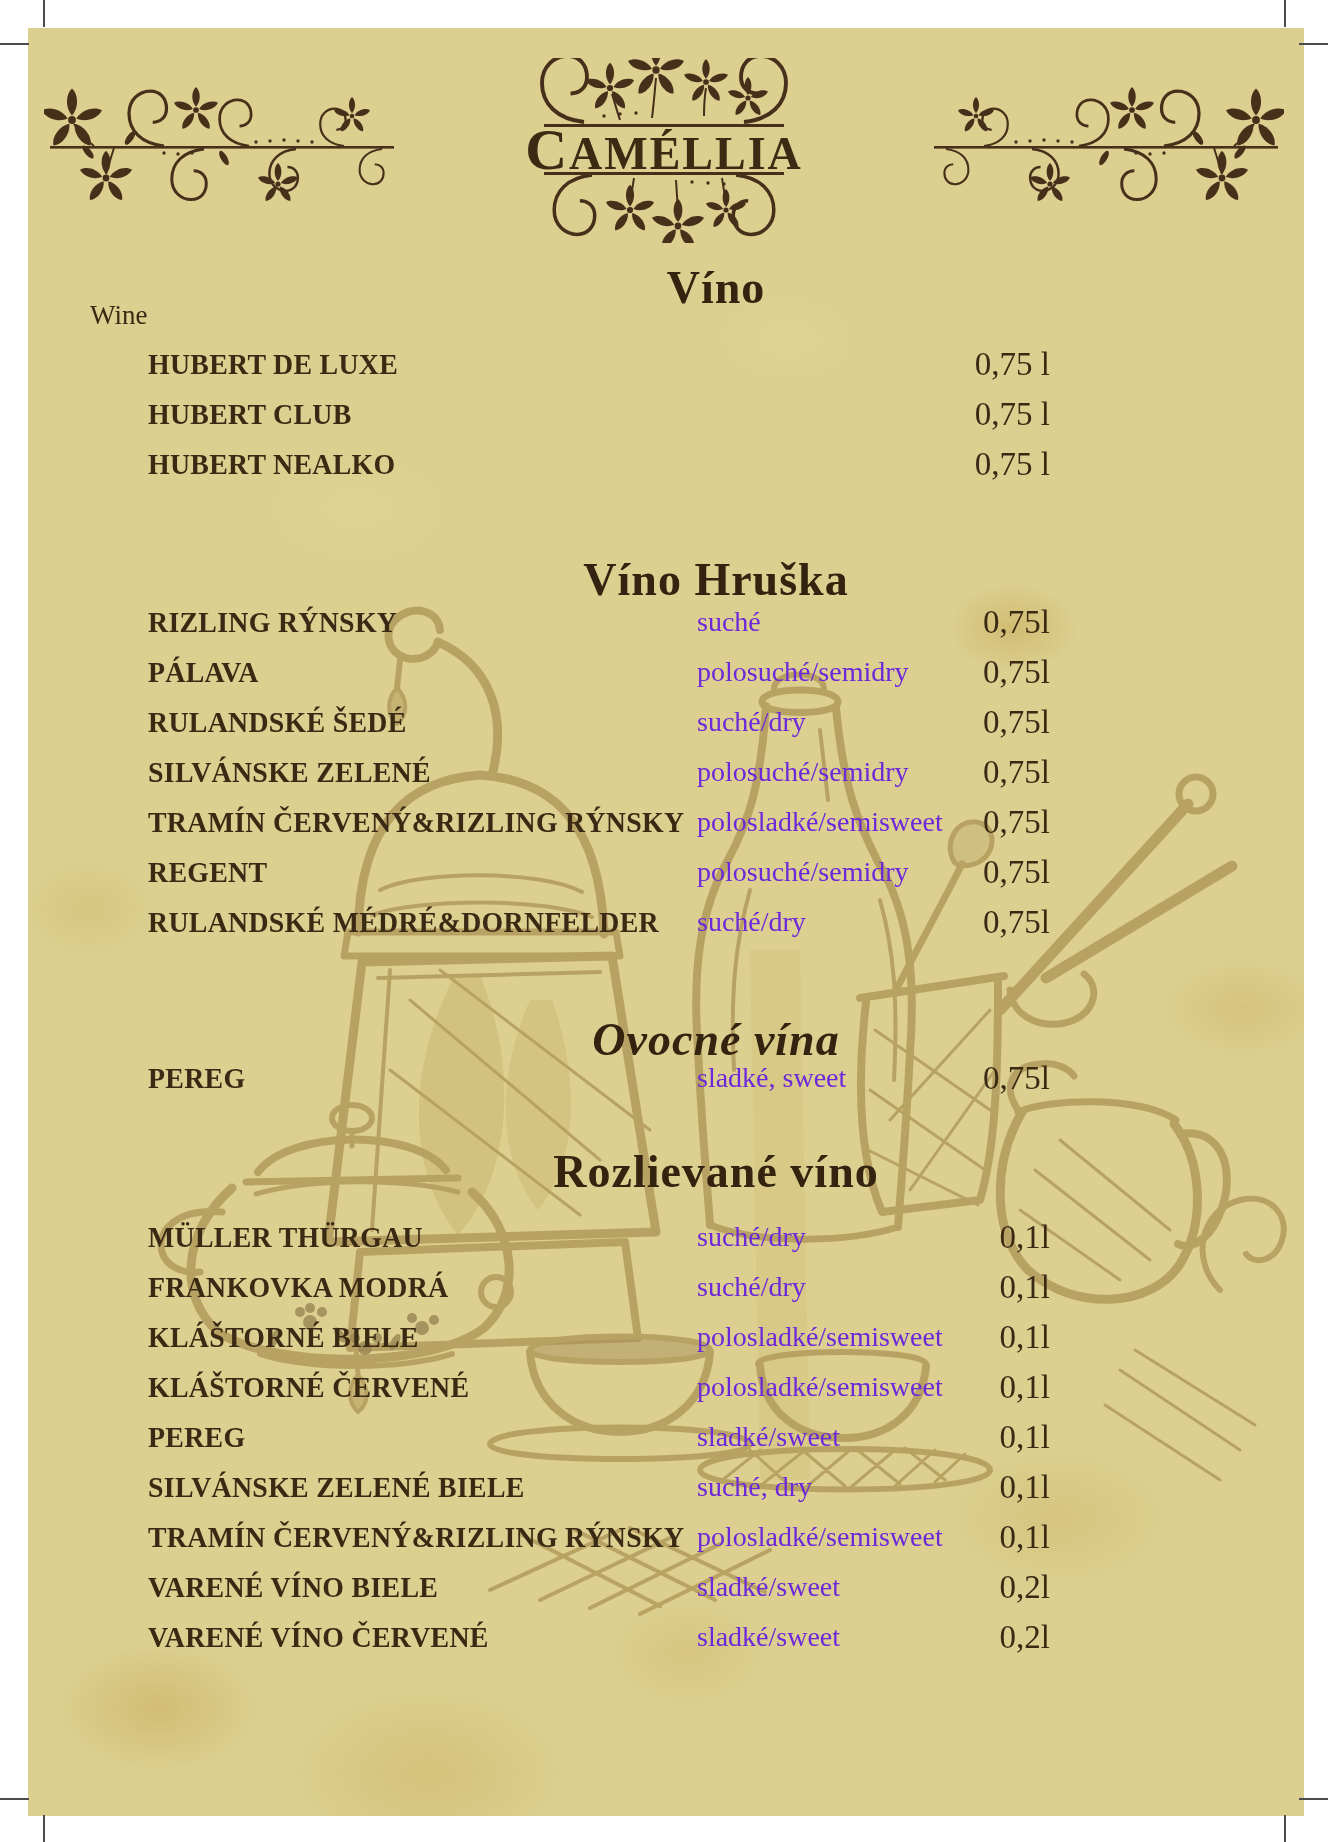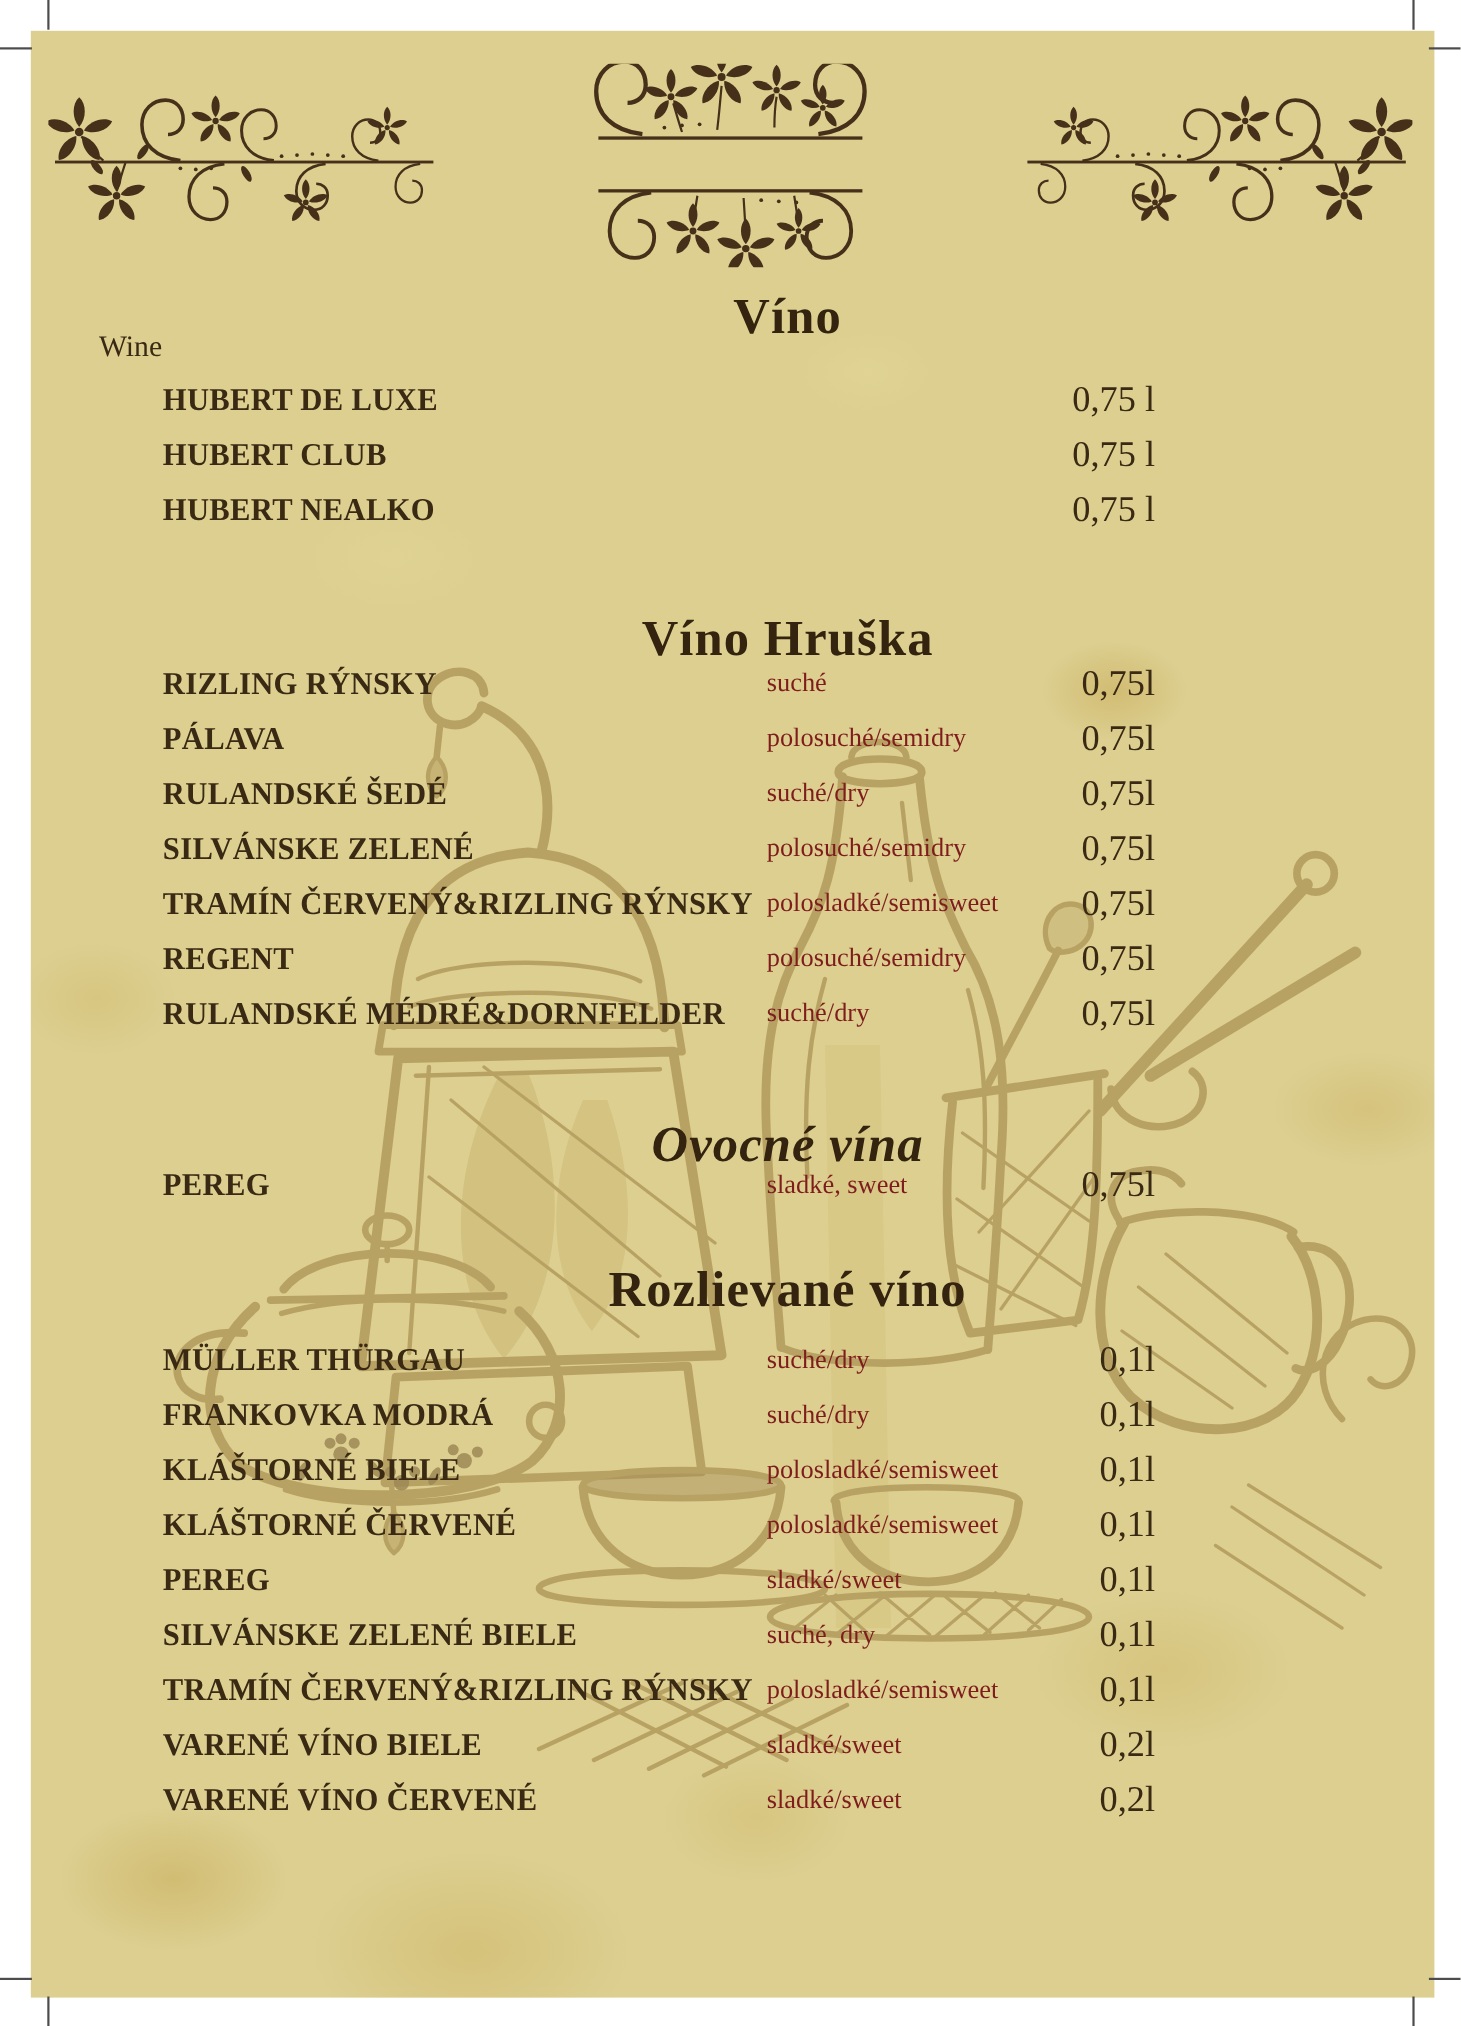--- a/index.html
+++ b/index.html
@@ -38,21 +38,21 @@
   .stitle{position:absolute;left:90px;width:1220px;margin:16px;text-align:center;
           font-size:46px;font-weight:bold;letter-spacing:1px;color:#33230f;line-height:52px;}
   .t0{top:246px;} .t1{top:538px;} .t2{top:998px;font-style:italic;} .t3{top:1130px;}
   .ssub{position:absolute;left:90px;width:1220px;top:300px;font-size:27px;color:#3a2a14;}
   
   .rows{position:absolute;left:148px;width:902px;}
   .r0{top:339px;} .r1{top:597px;} .r2{top:1053px;} .r3{top:1212px;}
   .row{position:relative;height:50px;}
   .row .n{position:absolute;left:0;top:50%;transform:translateY(-50%) scaleX(.96);transform-origin:left center;
           font-weight:bold;font-size:29px;letter-spacing:.3px;white-space:nowrap;color:#3a2a14;}
-  .row .d{position:absolute;left:549px;top:50%;transform:translateY(-50%);font-size:24px;white-space:nowrap;color:#7f1d1d;}
+  .row .d{position:absolute;left:549px;top:50%;transform:translateY(-50%);font-size:28px;white-space:nowrap;color:#6d28d9;}
   .row .p{position:absolute;right:0;top:50%;transform:translateY(-50%);font-size:33px;white-space:nowrap;color:#3a2a14;}
 </style>
 </head>
 <body>
 
 <div class="canvas">
 
   <div class="page"></div>
 
   <div class="crop cm-tl-v"></div>
@@ -219,20 +219,21 @@
         <circle cx="560" cy="58" r="1.7"></circle>
           <circle cx="576" cy="56" r="1.7"></circle>
           <circle cx="592" cy="55" r="1.7"></circle>
         <circle cx="648" cy="124" r="1.7"></circle>
           <circle cx="664" cy="125" r="1.7"></circle>
           <circle cx="680" cy="126" r="1.7"></circle>
       </g>
     </g>
   </svg>
 
+  <div class="brand">CAMÉLLIA</div>
 
   <h2 class="stitle t0">Víno</h2>
   <div class="ssub">Wine</div>
   <div class="rows r0">
     <div class="row">
       <span class="n">HUBERT DE LUXE</span>
       <span class="d"></span>
       <span class="p">0,75 l</span>
     </div>
     <div class="row">

